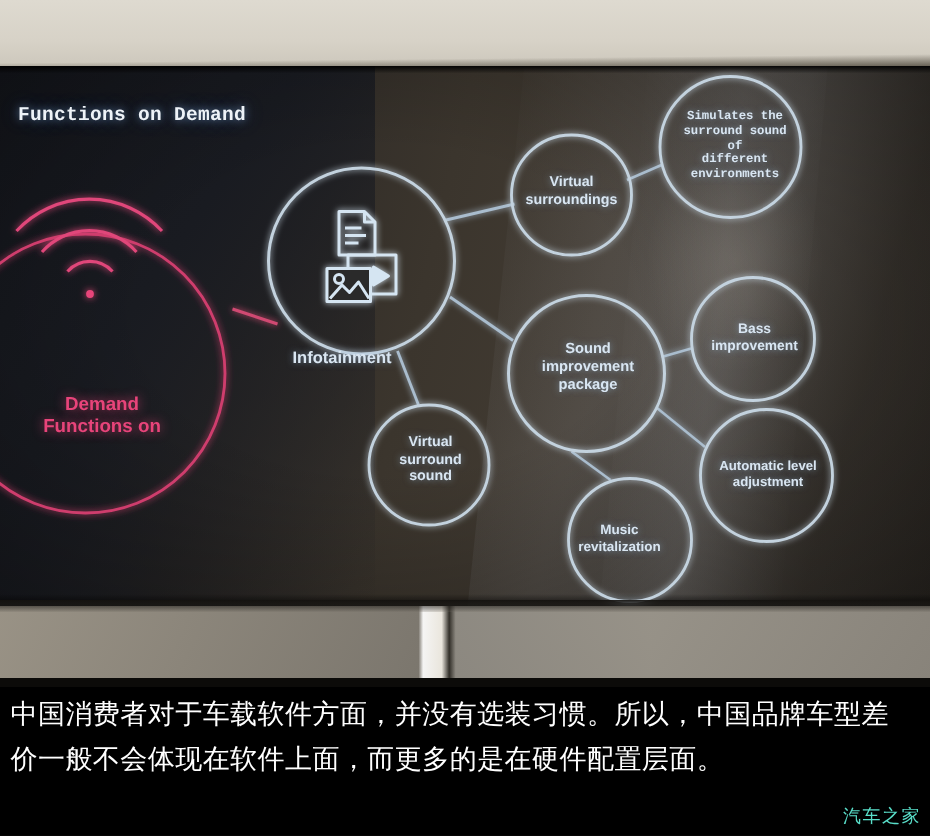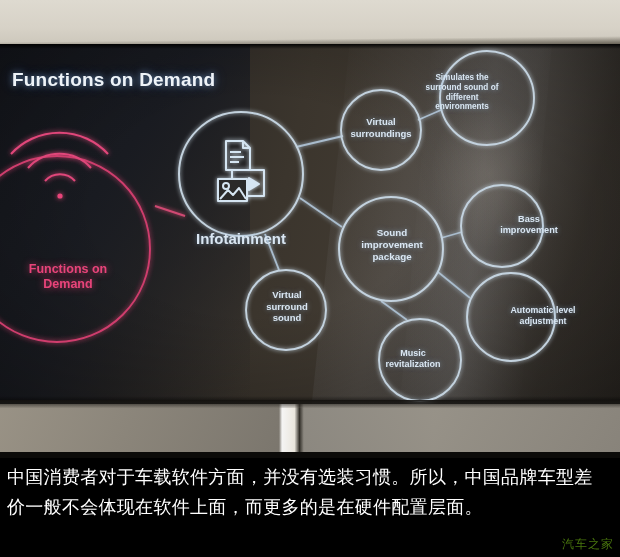--- a/index.html
+++ b/index.html
@@ -47,38 +47,38 @@
   .scr-topedge{position:absolute;left:0;top:0;width:620px;height:5px;
     background:linear-gradient(180deg,rgba(0,0,0,.9),rgba(0,0,0,0));}
   .scr-botedge{position:absolute;left:0;bottom:0;width:620px;height:10px;
     background:linear-gradient(0deg,rgba(0,0,0,.92),rgba(0,0,0,0));}
 
   
   #diagram{position:absolute;left:0;top:0;width:620px;height:362px;}
 
   
   .scr-title{position:absolute;left:12px;top:25px;color:#eef3f8;
-    font-size:19px;font-weight:bold;letter-spacing:.2px;
-    text-shadow:0 0 6px rgba(150,200,255,.55),0 0 14px rgba(90,150,255,.30);}
+    font-size:13px;font-weight:bold;letter-spacing:.2px;
+    text-shadow:0 0 6px rgba(150,200,255,.55),0 0 14px rgba(90,150,255,.30);font-family:Liberation Mono, monospace;}
 
   
   .fod-label{position:absolute;left:8px;top:218px;width:120px;text-align:center;
     color:#e8447a;font-size:12.5px;font-weight:bold;line-height:15px;
     text-shadow:0 0 7px rgba(232,68,122,.75);}
 
   
   .nlabel{position:absolute;text-align:center;color:#d9e6f2;font-weight:bold;
     text-shadow:0 0 5px rgba(160,200,240,.55);}
 
   
   #caption{position:absolute;left:0;top:458px;width:620px;height:99px;background:#000;}
   .cap-text{position:absolute;left:7px;top:4px;width:600px;color:#fff;
     font-size:18px;line-height:30px;letter-spacing:.3px;
     font-family:"DejaVu Sans","Liberation Sans",sans-serif;}
-  .watermark{position:absolute;right:6px;bottom:4px;color:#4d7c0f;font-size:12px;
+  .watermark{position:absolute;right:6px;bottom:4px;color:#5eead4;font-size:12px;
     letter-spacing:1px;font-family:"DejaVu Sans","Liberation Sans",sans-serif;opacity:.95;}
 </style>
 </head>
 <body>
 
 <div id="root">
 
   <div id="photo">
 
     <div class="wall-top"></div>
@@ -152,40 +152,40 @@
           <path d="M249 134 l10 6 -10 6 z" fill="#d5e5f2"></path>
           <rect x="218" y="135" width="29" height="22" fill="#2c2b2a"></rect>
           <circle cx="226" cy="142" r="3"></circle>
           <path d="M220 155 l8 -9 5 5 6 -7 7 11"></path>
         </g>
       </svg>
 
       <div class="scr-title">Functions on Demand</div>
 
       <div class="fod-label">
+        <div>Demand</div>
         <div>Functions on</div>
-        <div>Demand</div>
       </div>
 
-      <div class="nlabel" style="left:191px;top:189px;width:100px;font-size:15px;line-height:12px;">Infotainment</div>
+      <div class="nlabel" style="left:178px;top:189px;width:100px;font-size:11px;line-height:12px;">Infotainment</div>
       <div class="nlabel" style="left:339px;top:72px;width:84px;font-size:9.5px;line-height:11.5px;white-space:pre-line;">Virtual
 surroundings</div>
-      <div class="nlabel" style="left:424px;top:29px;width:76px;font-size:8.2px;line-height:9.8px;white-space:pre-line;">Simulates the
+      <div class="nlabel" style="left:452px;top:29px;width:76px;font-size:8.2px;line-height:9.8px;white-space:pre-line;font-family:Liberation Mono, monospace;">Simulates the
 surround sound of
 different
 environments</div>
       <div class="nlabel" style="left:250px;top:245px;width:74px;font-size:9.5px;line-height:11.5px;white-space:pre-line;">Virtual
 surround
 sound</div>
       <div class="nlabel" style="left:346px;top:183px;width:92px;font-size:9.8px;line-height:12px;white-space:pre-line;">Sound
 improvement
 package</div>
-      <div class="nlabel" style="left:464px;top:170px;width:78px;font-size:9.2px;line-height:11px;white-space:pre-line;padding-left:26px;">Bass
+      <div class="nlabel" style="left:464px;top:170px;width:78px;font-size:9.2px;line-height:11px;white-space:pre-line;">Bass
 improvement</div>
-      <div class="nlabel" style="left:468px;top:261px;width:88px;font-size:8.8px;line-height:10.8px;white-space:pre-line;padding-left:31px;">Automatic level
+      <div class="nlabel" style="left:468px;top:261px;width:88px;font-size:8.8px;line-height:10.8px;white-space:pre-line;">Automatic level
 adjustment</div>
       <div class="nlabel" style="left:383px;top:304px;width:60px;font-size:9px;line-height:11px;white-space:pre-line;">Music
 revitalization</div>
 
     </div>
 
     <div class="wall-bottom"></div>
     <div class="wall-bottom2"></div>
     <div class="wall-bottom-top"></div>
     <div class="floor-line"></div>

